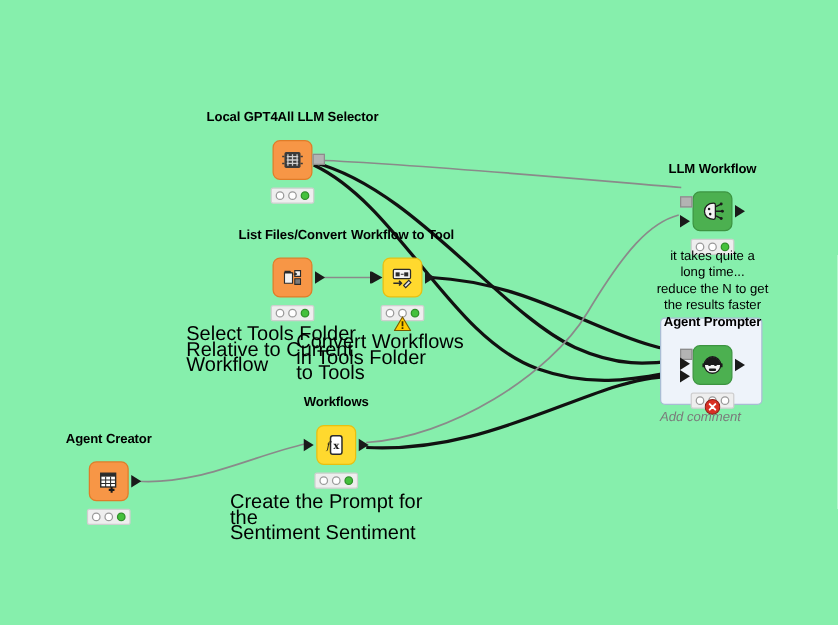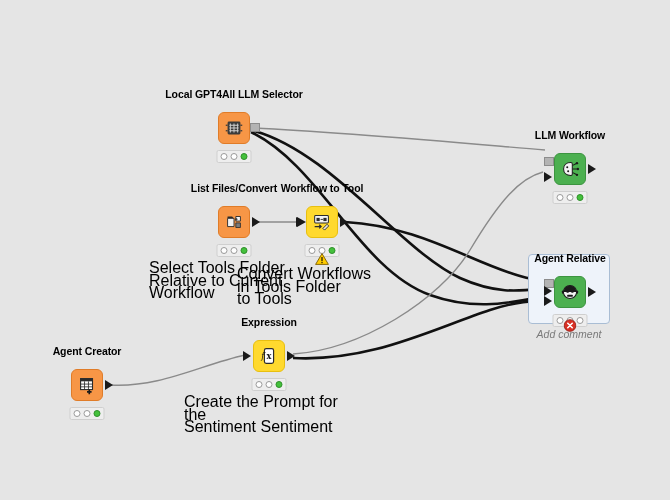--- a/index.html
+++ b/index.html
@@ -14,21 +14,21 @@
     overflow: hidden;
     font-family: "Liberation Sans", sans-serif;
     color: #000000;
   }
 
   #canvas {
     position: absolute;
     inset: 0;
     width: 670px;
     height: 500px;
-    background: #e5e5e5;
+    background: #86efac;
   }
 
   
   #wires {
     position: absolute;
     left: 0; top: 0;
     width: 670px; height: 500px;
     pointer-events: none;
   }
 
@@ -172,21 +172,21 @@
     color: #000;
     white-space: pre-line;
   }
 
   .add-comment {
     position: absolute;
     font-size: 10.5px;
     font-style: italic;
     color: #7a7a7a;
     white-space: nowrap;
-    text-align: center;
+    text-align: left;
   }
 </style>
 </head>
 <body>
 
 <div id="canvas">
 
   <svg id="wires" viewBox="0 0 670 500" width="670" height="500">
 
     <path d="M 253,128 C 340,132 450,142 545,150" fill="none" stroke="#8a8a8a" stroke-width="1.4"></path>
@@ -283,21 +283,21 @@
       <path d="M7 0.6 L13.4 11.4 H0.6 Z" fill="#ffcc00" stroke="#7a5c00" stroke-width="0.9"></path>
       <rect x="6.3" y="4" width="1.4" height="4" fill="#3b2e00"></rect>
       <rect x="6.3" y="8.8" width="1.4" height="1.4" fill="#3b2e00"></rect>
     </svg>
     <div class="node-desc" style="top:46px;">Convert Workflows
 in Tools Folder
 to Tools</div>
   </div>
 
   <div class="node" style="left:269px; top:356px;">
-    <div class="node-title">Expression</div>
+    <div class="node-title">Workflows</div>
     <div class="node-body yellow">
       <svg class="node-icon" viewBox="0 0 24 24">
         <rect x="7" y="4" width="10" height="16" rx="2" fill="#ffffff" stroke="#2b2b2b" stroke-width="1.3"></rect>
         <text x="12" y="15.5" font-family="DejaVu Serif, serif" font-size="9" font-weight="bold" text-anchor="middle" fill="#1a1a1a">x</text>
         <text x="3.5" y="15.5" font-family="DejaVu Serif, serif" font-size="9" font-style="italic" fill="#1a1a1a">f</text>
       </svg>
     </div>
     <div class="port in-flow" style="left:-26px;"></div>
     <div class="port out-flow" style="right:-26px;"></div>
     <div class="status-bar">
@@ -352,23 +352,27 @@
     <div class="port in-stub" style="left:-26px; top:-12px;"></div>
     <div class="port in-flow" style="left:-26px; top:3px;"></div>
     <div class="port out-flow" style="right:-26px;"></div>
     <div class="status-bar">
       <span class="dot"></span>
       <span class="dot"></span>
       <span class="dot green"></span>
     </div>
   </div>
 
+  <div class="annotation" style="left:516px; top:199px; width:108px;">it takes quite a
+long time...
+reduce the N to get
+the results faster</div>
 
   <div class="node" style="left:570px; top:292px;">
-    <div class="node-title">Agent Relative</div>
+    <div class="node-title">Agent Prompter</div>
     <div class="node-body green">
       <svg class="node-icon" viewBox="0 0 24 24">
         <circle cx="12" cy="12" r="7.2" fill="#f4f4f4" stroke="#1a1a1a" stroke-width="1.1"></circle>
         <path d="M5 12 a7 7 0 0 1 14 0 z" fill="#1a1a1a"></path>
         <circle cx="9.4" cy="11.6" r="1.35" fill="#1a1a1a"></circle>
         <circle cx="14.6" cy="11.6" r="1.35" fill="#1a1a1a"></circle>
         <rect x="9" y="15" width="6" height="2.2" rx="0.6" fill="#1a1a1a"></rect>
         <rect x="3.2" y="10.4" width="2" height="3.6" rx="0.8" fill="#1a1a1a"></rect>
         <rect x="18.8" y="10.4" width="2" height="3.6" rx="0.8" fill="#1a1a1a"></rect>
       </svg>

